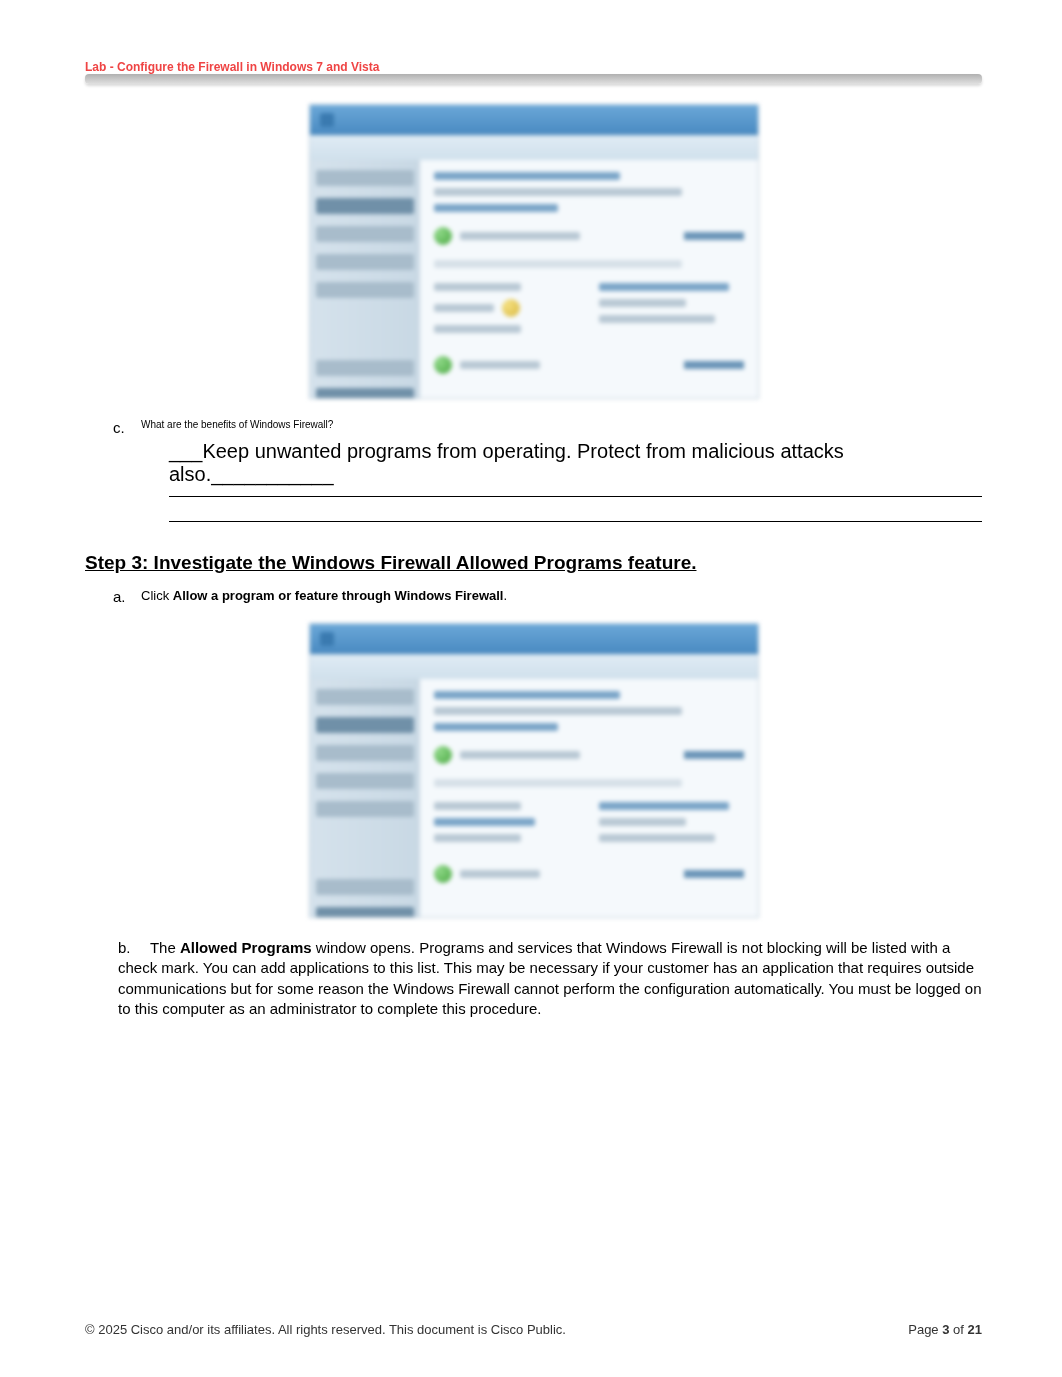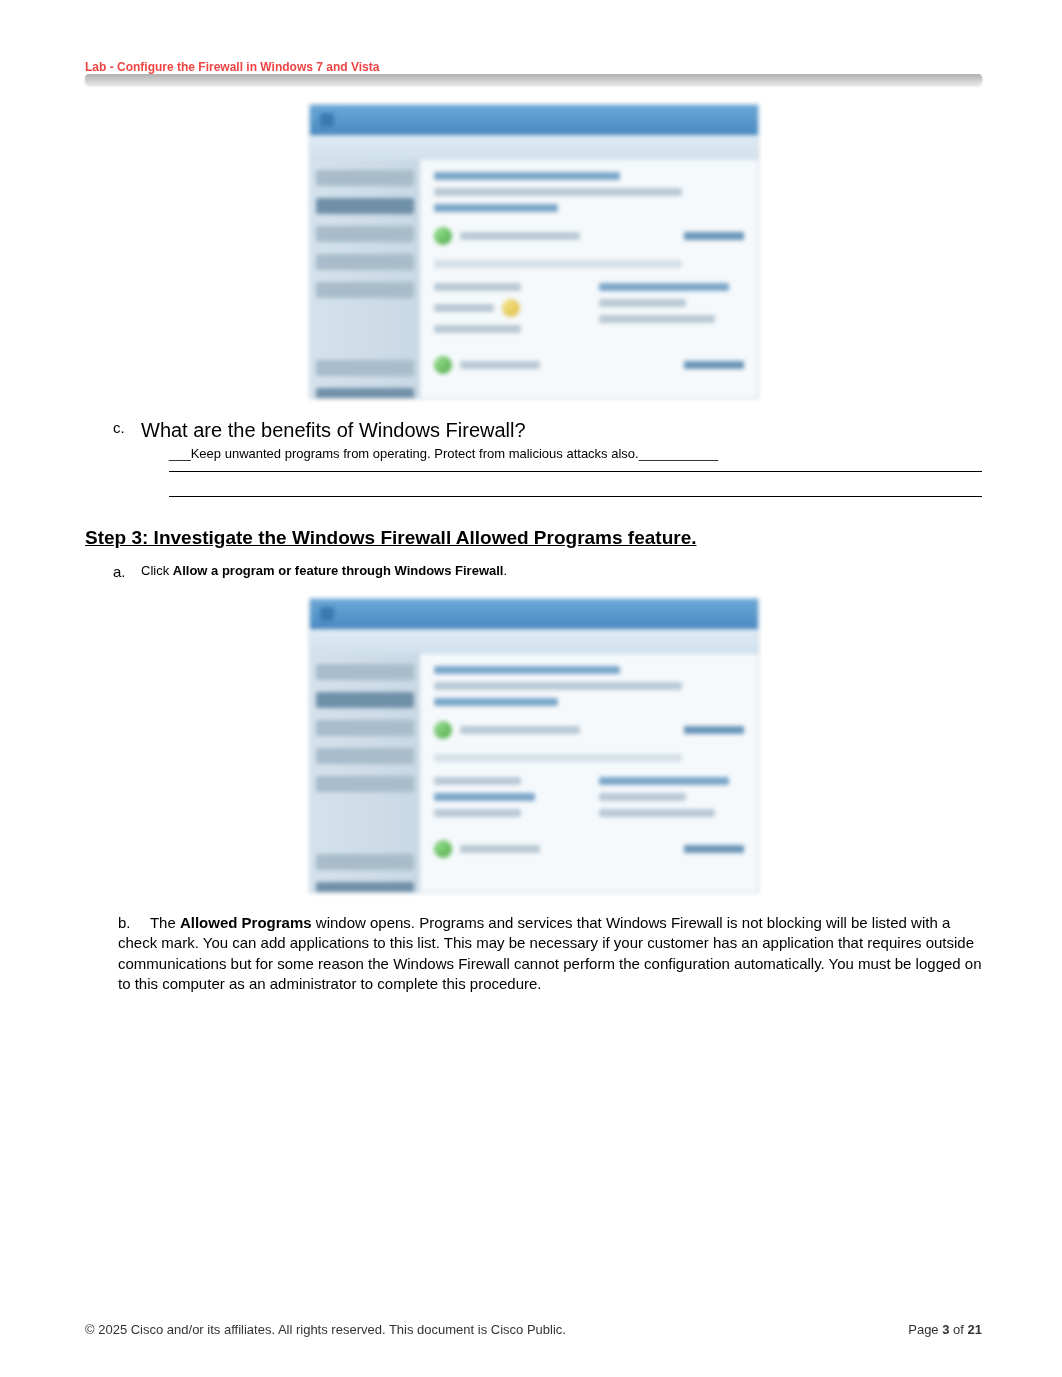--- a/index.html
+++ b/index.html
@@ -127,26 +127,26 @@
       display: flex;
       margin-bottom: 4px;
     }
     .q-letter {
       width: 28px;
       font-size: 15px;
       color: #000;
       flex-shrink: 0;
     }
     .q-text {
-      font-size: 20px;
+      font-size: 10px;
       color: #000;
     }
     .answer-line {
       margin-left: 56px;
-      font-size: 13px;
+      font-size: 20px;
       color: #000;
       margin-bottom: 10px;
     }
     .blank-line {
       margin-left: 56px;
       height: 1px;
       border-bottom: 1px solid #000;
       margin-bottom: 24px;
     }
     .step-heading {

